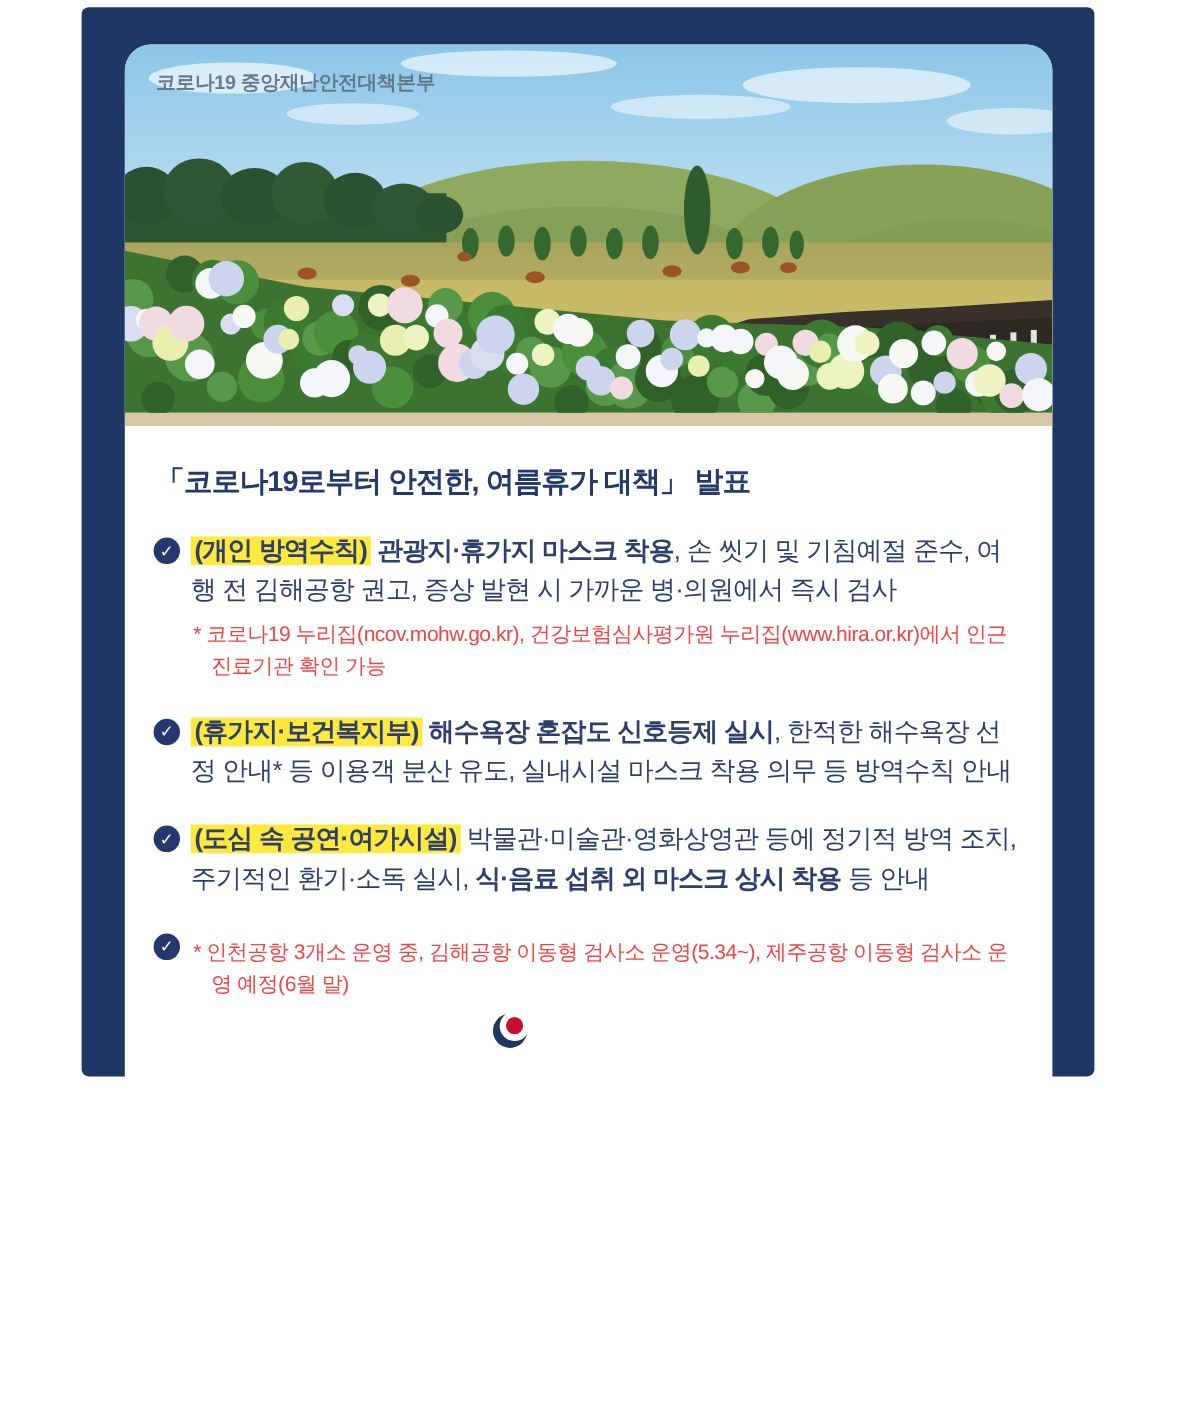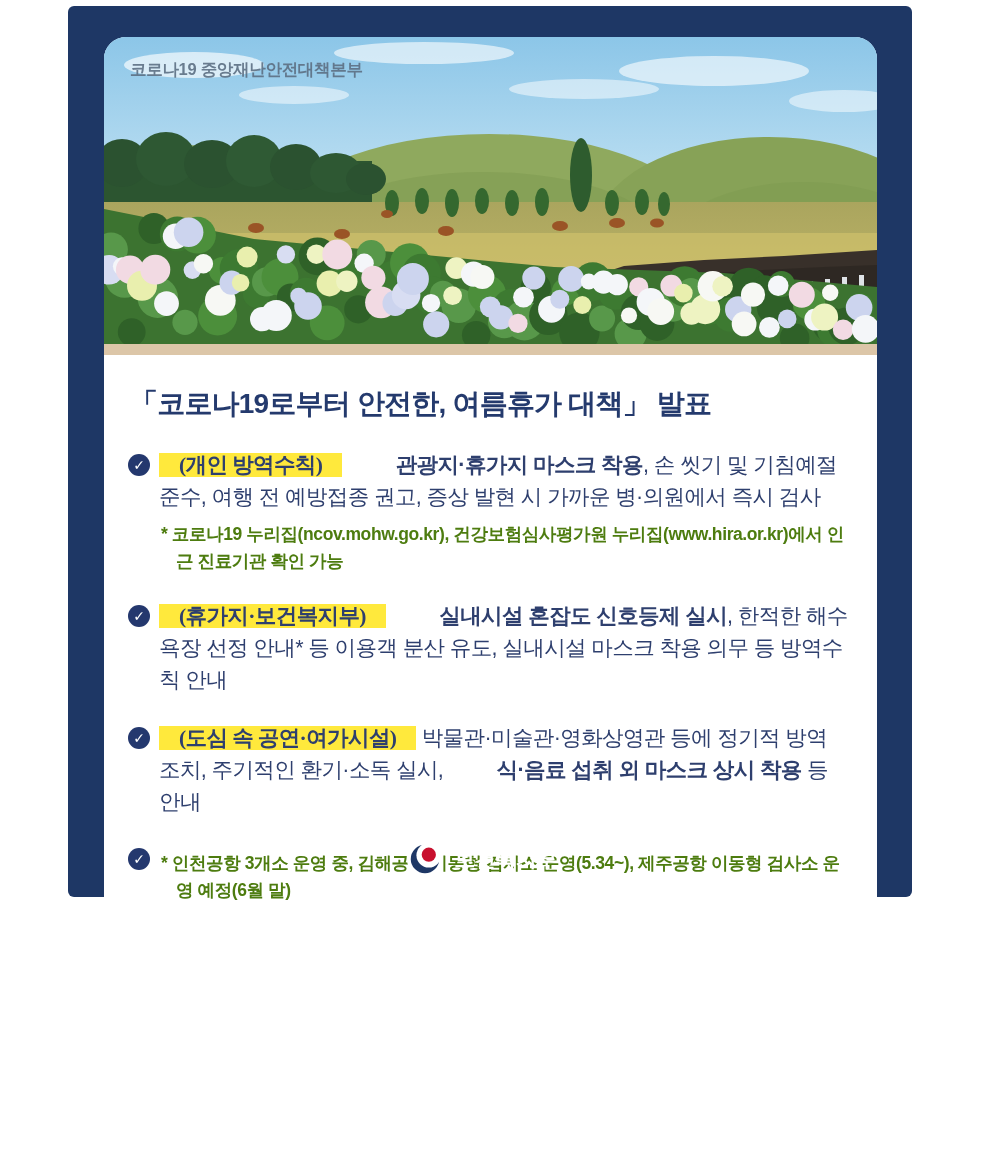--- a/index.html
+++ b/index.html
@@ -21,40 +21,40 @@
     position:absolute;top:20px;left:26px;font-size:16.5px;font-weight:700;
     color:#5d7084;opacity:.9;line-height:1.5;letter-spacing:-0.3px;
   }
   .tan-strip{width:773px;height:11px;background:#dcc6a8;}
   .content{padding:0 24px;}
   .title{
     margin:44px 0 0 0;text-align:center;font-size:39px;font-weight:800;
     color:#e5502d;letter-spacing:-1.5px;line-height:1.2;
   }
   .subtitle{
-    margin:30px 0 0 2px;font-size:28px;font-weight:700;color:#243a6d;
+    margin:30px 0 0 2px;font-size:24px;font-weight:700;color:#243a6d;
     letter-spacing:-0.8px;
   }
   .bullets{margin-top:26px;}
   .bullet{display:flex;gap:9px;margin-bottom:25px;}
   .check{
     flex:none;width:22px;height:22px;border-radius:50%;background:#24386e;
     color:#fff;font-size:14px;font-weight:700;display:flex;align-items:center;
     justify-content:center;margin-top:5px;
   }
   .btxt-wrap{flex:1;}
   .btxt{
     margin:0;font-size:21.5px;line-height:1.5;color:#2e3f6e;
     letter-spacing:-0.6px;font-weight:500;
   }
-  .hl{background:#ffe93c;font-weight:800;padding:0 20px;font-family:Liberation Serif, serif;}
-  .bold{font-weight:800;margin-left:48px;}
+  .hl{background:#ffe93c;font-weight:800;padding:0 3px;}
+  .bold{font-weight:800;}
   .footnote{
-    margin:7px 0 0 2px;font-size:17.5px;line-height:1.55;color:#4d7c0f;
-    letter-spacing:-0.4px;padding-left:15px;text-indent:-15px;font-weight:700;
+    margin:7px 0 0 2px;font-size:17.5px;line-height:1.55;color:#ef4444;
+    letter-spacing:-0.4px;padding-left:15px;text-indent:-15px;font-weight:400;
   }
   .footnote:empty{display:none;}
   .footer{
     position:absolute;left:0;right:17px;bottom:0;height:76px;display:flex;
     align-items:center;justify-content:center;gap:10px;
   }
   .ministry{color:#ffffff;font-size:21px;font-weight:700;letter-spacing:-0.5px;}
 </style>
 </head>
 <body>
@@ -277,29 +277,29 @@
     <div class="tan-strip"></div>
 
     <div class="content">
       <h2 class="subtitle">「코로나19로부터 안전한, 여름휴가 대책」 발표</h2>
 
       <div class="bullets">
 
         <div class="bullet">
           <span class="check">✓</span>
           <div class="btxt-wrap">
-            <p class="btxt"><span class="hl">(개인 방역수칙)</span><span></span><span class="bold"> 관광지·휴가지 마스크 착용</span><span>, 손 씻기 및 기침예절 준수, 여행 전 예방접종 권고, 증상 발현 시 가까운 병·의원에서 즉시 검사</span></p>
+            <p class="btxt"><span class="hl">(개인 방역수칙)</span><span></span><span class="bold"> 관광지·휴가지 마스크 착용</span><span>, 손 씻기 및 기침예절 준수, 여행 전 김해공항 권고, 증상 발현 시 가까운 병·의원에서 즉시 검사</span></p>
             <p class="footnote">* 코로나19 누리집(ncov.mohw.go.kr), 건강보험심사평가원 누리집(www.hira.or.kr)에서 인근 진료기관 확인 가능</p>
           </div>
         </div>
 
         <div class="bullet">
           <span class="check">✓</span>
           <div class="btxt-wrap">
-            <p class="btxt"><span class="hl">(휴가지·보건복지부)</span><span></span><span class="bold"> 실내시설 혼잡도 신호등제 실시</span><span>, 한적한 해수욕장 선정 안내* 등 이용객 분산 유도, 실내시설 마스크 착용 의무 등 방역수칙 안내</span></p>
+            <p class="btxt"><span class="hl">(휴가지·보건복지부)</span><span></span><span class="bold"> 해수욕장 혼잡도 신호등제 실시</span><span>, 한적한 해수욕장 선정 안내* 등 이용객 분산 유도, 실내시설 마스크 착용 의무 등 방역수칙 안내</span></p>
           </div>
         </div>
 
         <div class="bullet">
           <span class="check">✓</span>
           <div class="btxt-wrap">
             <p class="btxt"><span class="hl">(도심 속 공연·여가시설)</span><span> 박물관·미술관·영화상영관 등에 정기적 방역 조치, 주기적인 환기·소독 실시, </span><span class="bold">식·음료 섭취 외 마스크 상시 착용</span><span> 등 안내</span></p>
 
           </div>
         </div>

